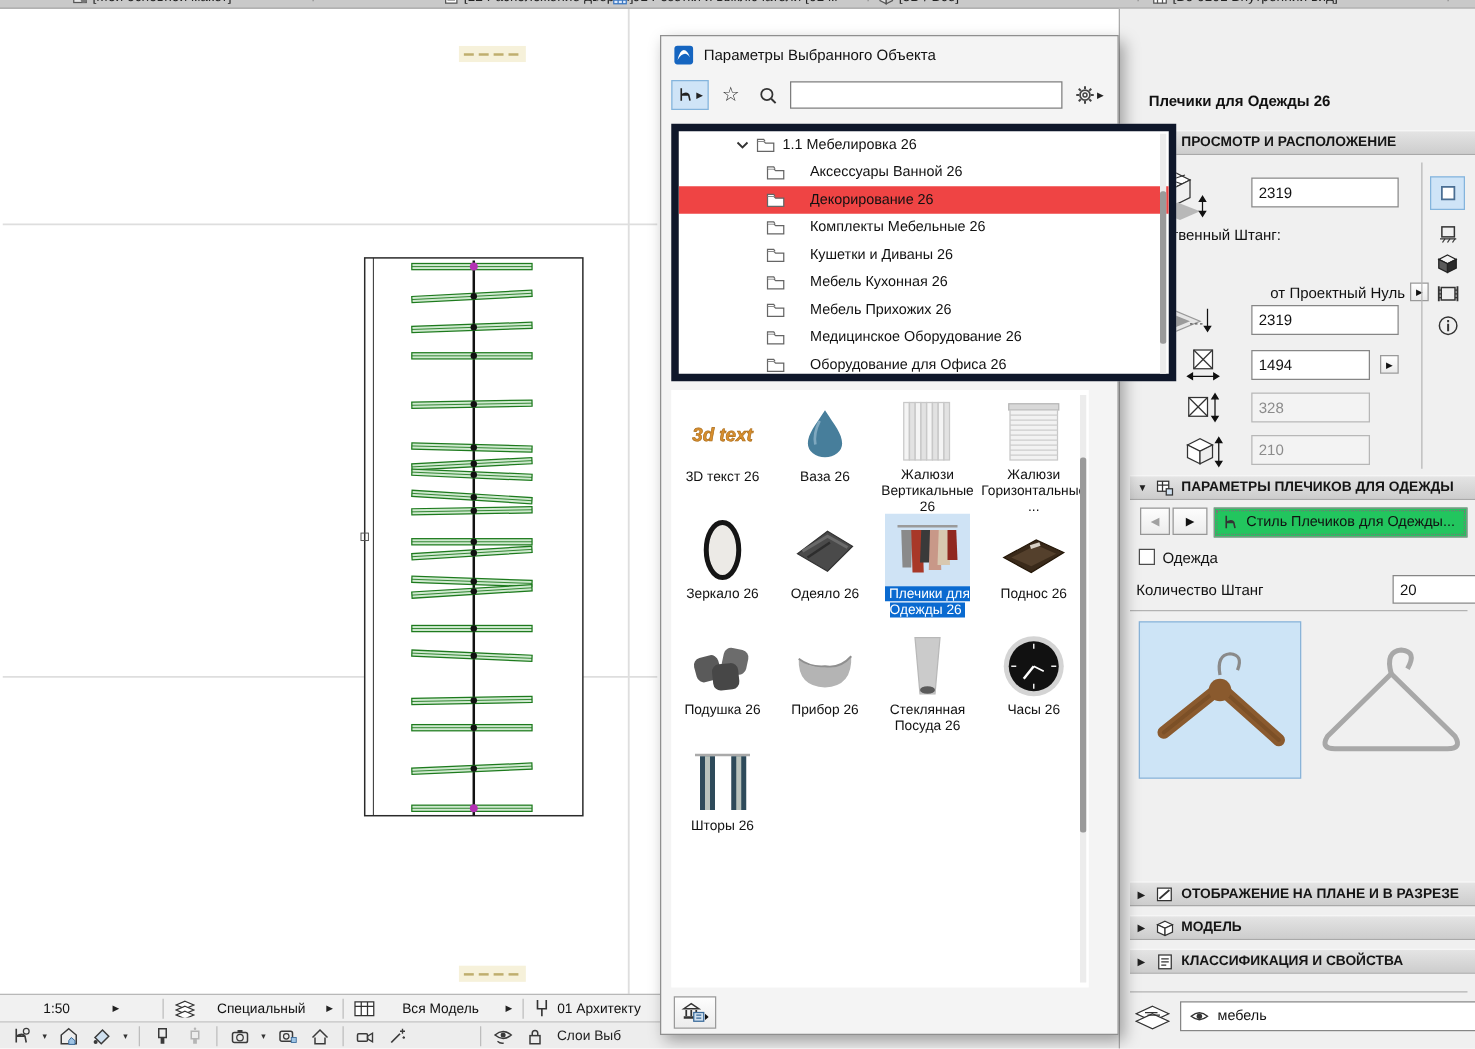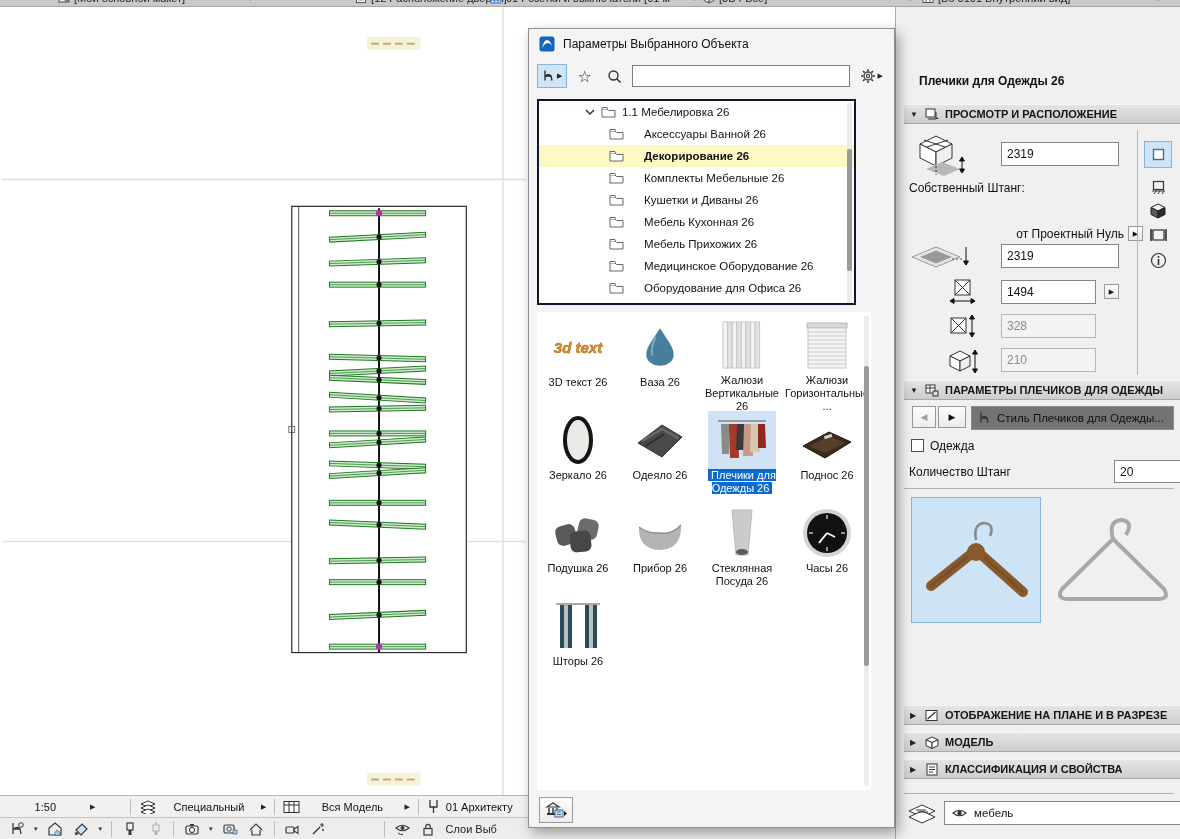--- a/index.html
+++ b/index.html
@@ -34,38 +34,38 @@
   .secicon { width:14px; height:13px; }
   .num { font-size:12px; padding:2px 5px; border:1px solid #868686; background:#fff; color:#111; font-family:inherit; }
   .num:disabled { background:#f3f3f3; color:#8b8b8b; border-color:#b7b7b7; }
   .pal-label { position:absolute; font-size:12px; color:#111; }
   .selbox { position:absolute; background:#fff; border:1px solid #868686; display:flex; align-items:center; justify-content:space-between; padding:2px 6px; font-size:12px; }
   .flybtn { position:absolute; width:15px; height:15px; background:linear-gradient(#fff,#eaeaea); border:1px solid #9a9a9a; display:flex; align-items:center; justify-content:center; font-size:7px; }
   .viewbtn { position:absolute; left:248px; width:28px; height:27px; display:flex; align-items:center; justify-content:center; }
   .viewbtn.on { background:#cfe4f7; border:1px solid #84b4dc; }
   .vdiv { position:absolute; left:241px; top:123px; width:1px; height:245px; background:#b5b5b5; }
   .navbtn { position:absolute; height:22px; background:linear-gradient(#fdfdfd,#ececec); border:1px solid #979797; display:flex; align-items:center; justify-content:center; font-size:9px; }
-  .stylebtn { position:absolute; left:75px; top:399px; width:203px; height:24px; background:#737373; border:1px solid #8d8d8d; outline:1px dotted #777; outline-offset:-3px; display:flex; align-items:center; gap:6px; padding:0 6px; font-size:11.5px; white-space:nowrap; overflow:hidden; }
+  .stylebtn { position:absolute; left:75px; top:399px; width:203px; height:24px; background:#22c55e; border:1px solid #8d8d8d; outline:1px dotted #777; outline-offset:-3px; display:flex; align-items:center; gap:6px; padding:0 6px; font-size:11.5px; white-space:nowrap; overflow:hidden; }
   .cbx { position:absolute; left:15px; top:432px; width:13px; height:13px; border:1px solid #4d4d4d; background:#fff; }
   .hrule { position:absolute; left:8px; width:270px; height:1px; background:#b2b2b2; }
   .tile { position:absolute; top:490px; width:130px; height:126px; display:flex; align-items:center; justify-content:center; }
   .tile.sel { background:#cde4f6; border:1px solid #8ab4d8; }
   .layerrow-icon { position:absolute; left:10px; top:796px; width:32px; height:24px; }
   .layercombo { position:absolute; left:48px; top:794px; width:237px; height:24px; background:#fff; border:1px solid #868686; display:flex; align-items:center; gap:6px; padding:0 6px; font-size:11.5px; }
 
   
   .popup { position:absolute; left:528px; top:28px; width:367px; height:800px; background:#f4f4f4; border:1px solid #8f8f8f; box-shadow:4px 5px 12px rgba(0,0,0,.35); z-index:4; }
   .pop-title { height:30px; display:flex; align-items:center; gap:8px; padding-left:10px; font-size:12px; color:#111; }
   .pop-toolbar { position:absolute; left:8px; top:34px; width:351px; height:26px; display:flex; align-items:center; gap:5px; }
   .toolbtn { height:24px; display:flex; align-items:center; justify-content:center; gap:2px; padding:0 4px; border:1px solid transparent; }
   .toolbtn.on { background:#cfe4f7; border:1px solid #84b4dc; }
   .searchbox { flex:1; height:22px; border:1px solid #7d7d7d; background:#fff; font-size:12px; padding:0 5px; font-family:inherit; }
-  .tree { position:absolute; left:8px; top:70px; width:319px; height:206px; background:#fff; border:2px solid #0f172a; overflow:hidden; }
+  .tree { position:absolute; left:8px; top:70px; width:404px; height:206px; background:#fff; border:6px solid #0f172a; overflow:hidden; }
   .trow { position:relative; height:22px; display:flex; align-items:center; gap:6px; font-size:11.5px; color:#111; }
-  .trow.selrow { background:#fef9c3;font-weight:bold; }
+  .trow.selrow { background:#ef4444; }
   .trow .chev { width:10px; height:8px; margin-left:46px; }
   .trow.child { padding-left:70px;gap:20px; }
   .fold { width:15px; height:12px; }
   .sbar { position:absolute; right:2px; width:5px; background:#ececec; }
   .sthumb { position:absolute; right:0; width:5px; background:#9a9a9a; border-radius:2px; }
   .thumbs { position:absolute; left:8px; top:283px; width:334px; height:478px; background:#fff; overflow:hidden; }
   .tgrid { display:grid; grid-template-columns:repeat(4,1fr); padding-top:6px; }
   .thumb { height:93px; display:flex; flex-direction:column; align-items:center; }
   .thumb .img { height:58px; display:flex; align-items:center; justify-content:center; padding:2px 6px; }
   .thumb .cap { font-size:11px; line-height:13px; text-align:center; padding:0 2px; color:#111; }

